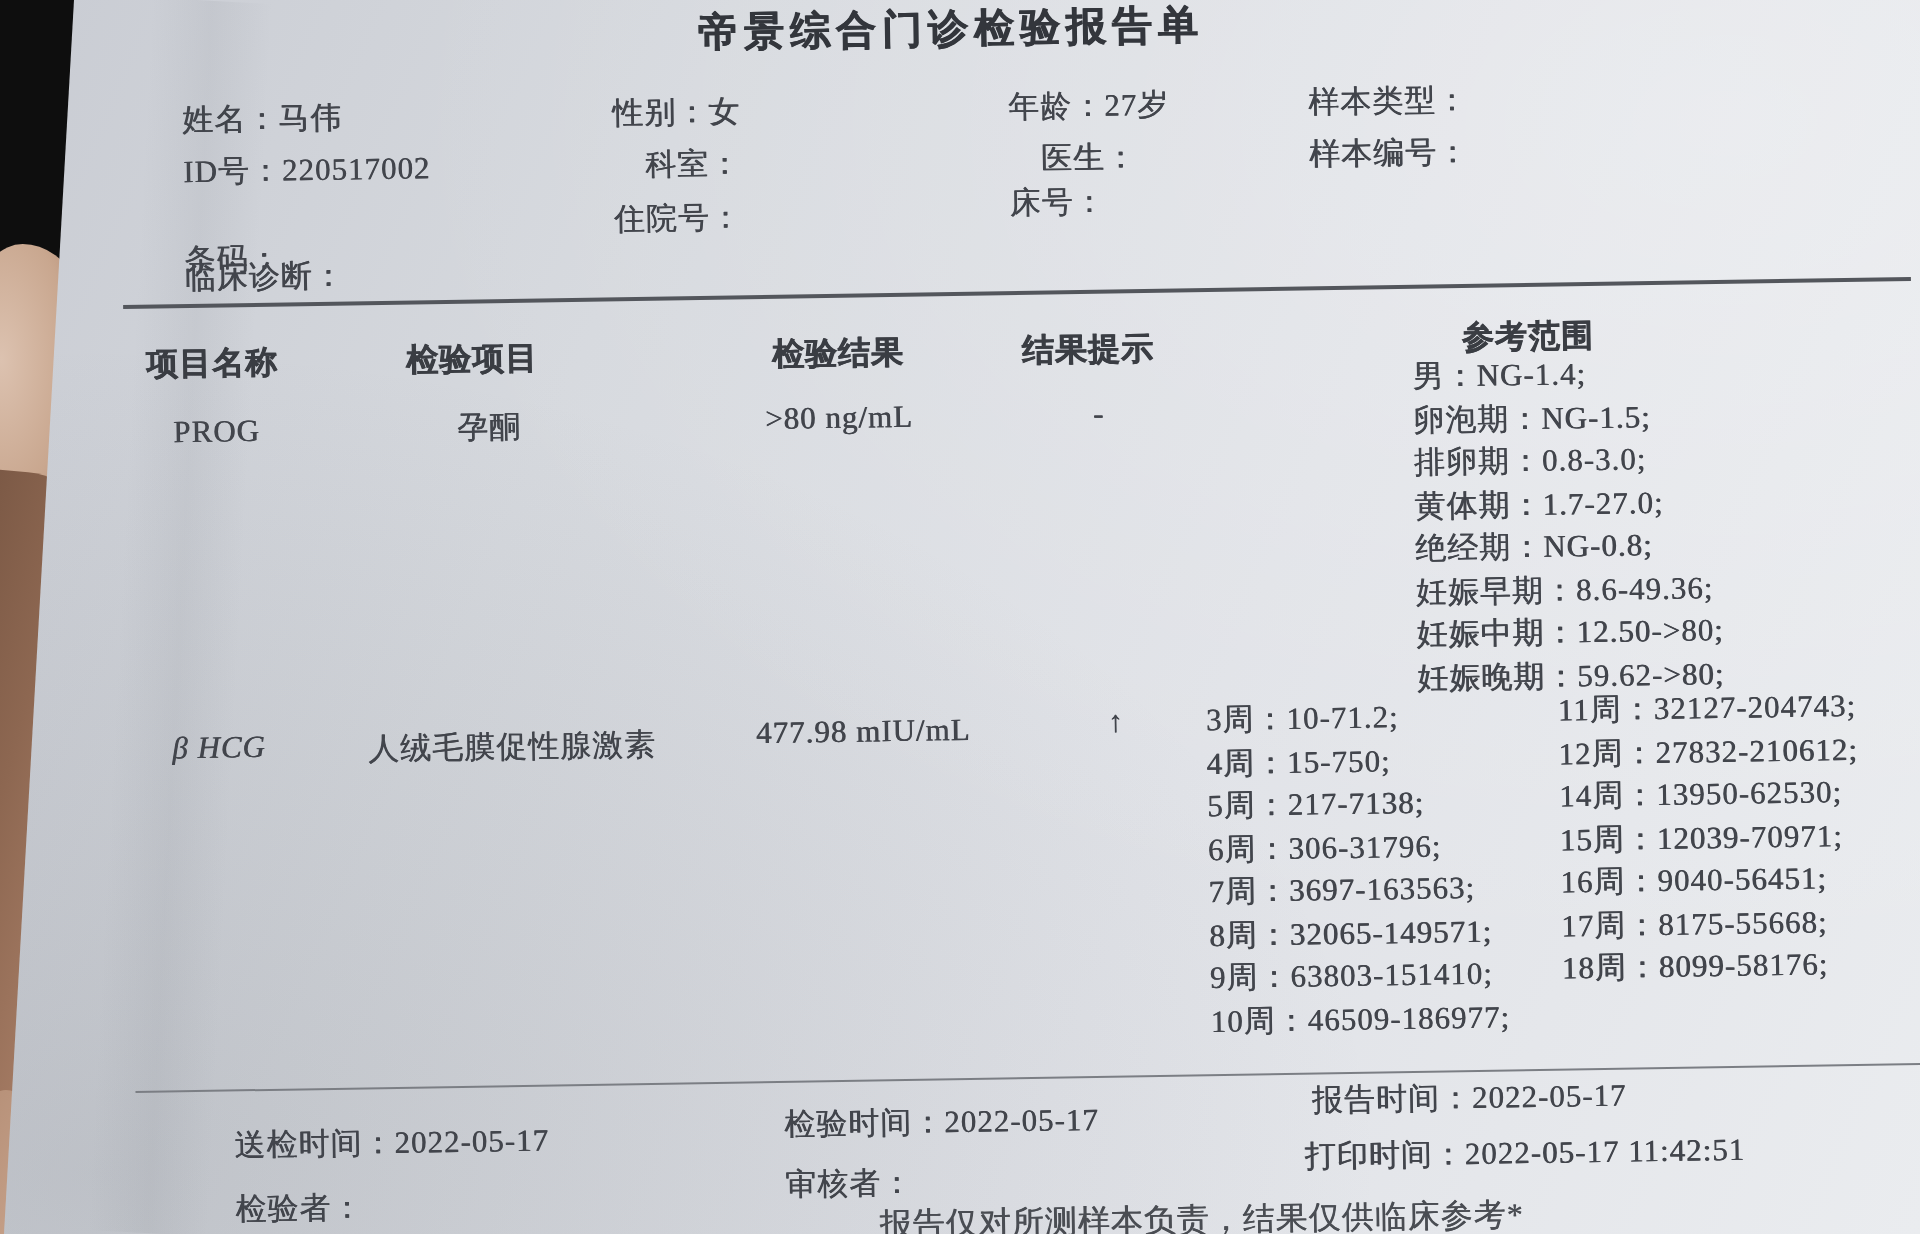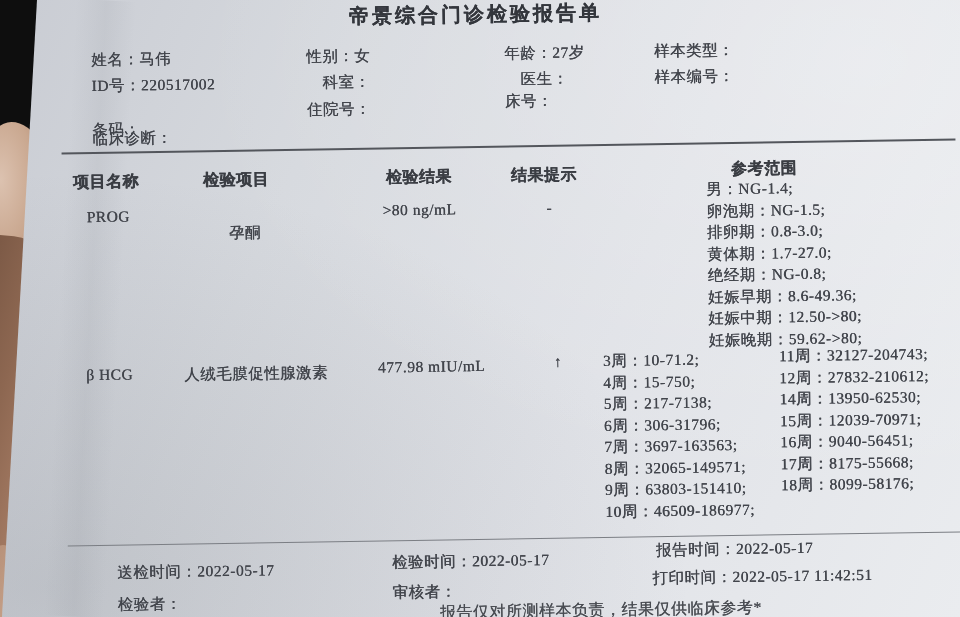--- a/index.html
+++ b/index.html
@@ -113,36 +113,36 @@
 
       <div class="rule rule-top"></div>
 
       <div class="txt th" style="left:75px;top:166px;">项目名称</div>
       <div class="txt th" style="left:205px;top:166px;">检验项目</div>
       <div class="txt th" style="left:388px;top:166px;">检验结果</div>
       <div class="txt th" style="left:513px;top:166px;">结果提示</div>
       <div class="txt th" style="left:733px;top:163px;">参考范围</div>
 
       <div class="txt" style="left:88px;top:202px;">PROG</div>
-      <div class="txt" style="left:230px;top:219px;">孕酮</div>
+      <div class="txt" style="left:230px;top:200px;">孕酮</div>
       <div class="txt" style="left:384px;top:200px;">&gt;80 ng/mL</div>
       <div class="txt" style="left:548px;top:200px;">-</div>
 
       <div class="ref-list" style="left:708px;top:182px;">
         <div>男：NG-1.4;</div>
         <div>卵泡期：NG-1.5;</div>
         <div>排卵期：0.8-3.0;</div>
         <div>黄体期：1.7-27.0;</div>
         <div>绝经期：NG-0.8;</div>
         <div>妊娠早期：8.6-49.36;</div>
         <div>妊娠中期：12.50-&gt;80;</div>
         <div>妊娠晚期：59.62-&gt;80;</div>
       </div>
 
-      <div class="txt" style="left:85px;top:360px;">β HCG</div>
+      <div class="txt" style="left:85px;top:360px;font-style:italic;">β HCG</div>
       <div class="txt" style="left:183px;top:360px;">人绒毛膜促性腺激素</div>
       <div class="txt" style="left:377px;top:357px;">477.98 mIU/mL</div>
       <div class="txt flag-up" style="left:553px;top:355px;">↑</div>
 
       <div class="ref-list" style="left:602px;top:352px;">
         <div>3周：10-71.2;</div>
         <div>4周：15-750;</div>
         <div>5周：217-7138;</div>
         <div>6周：306-31796;</div>
         <div>7周：3697-163563;</div>

